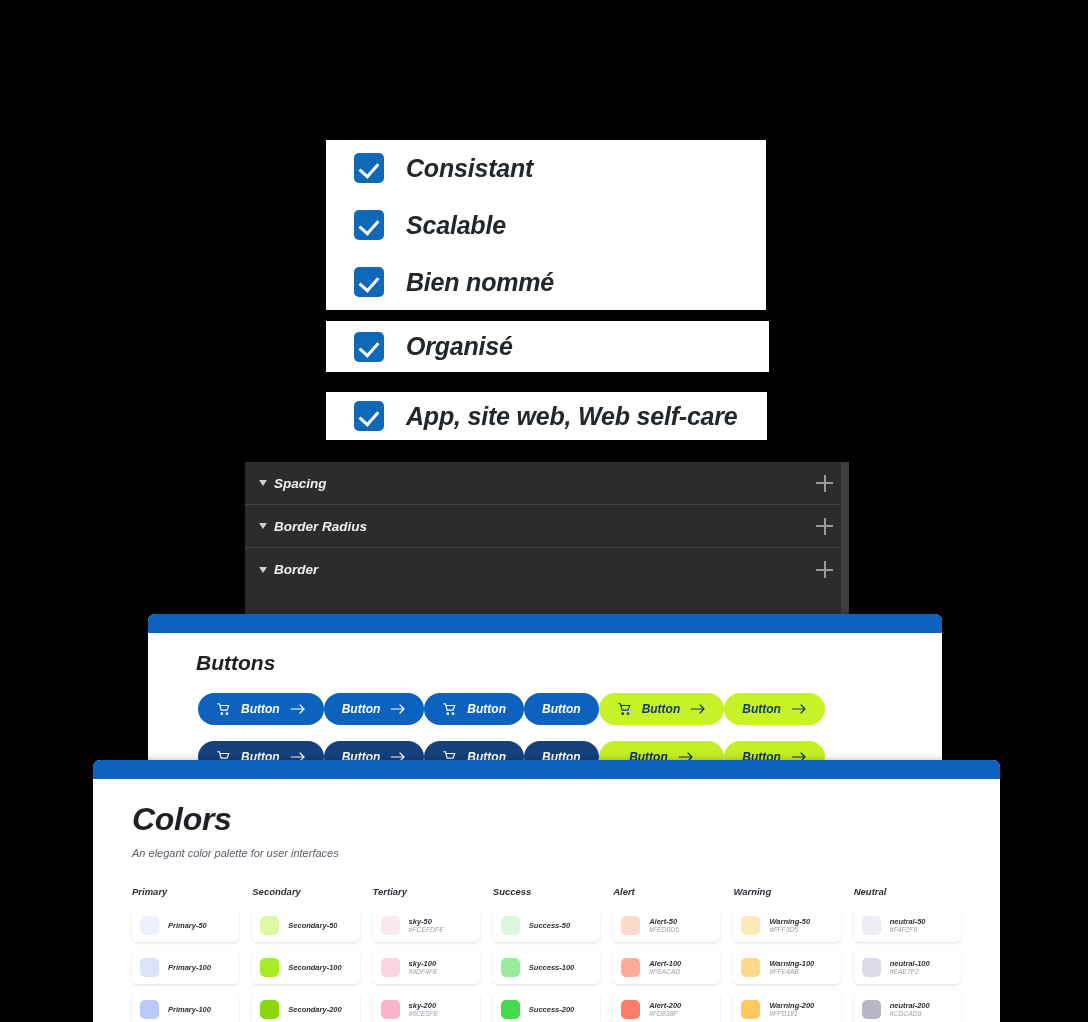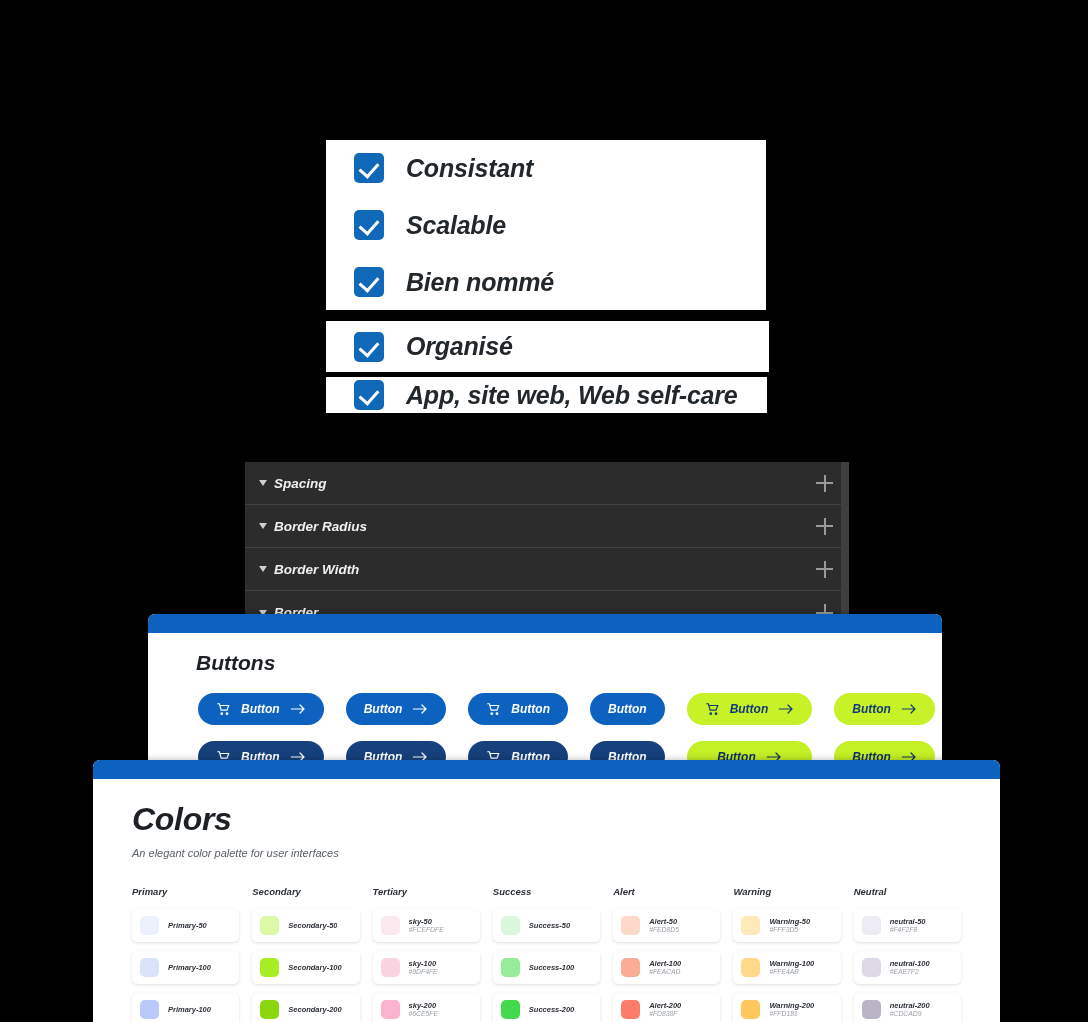--- a/index.html
+++ b/index.html
@@ -106,21 +106,20 @@
 
   
   #buttons-panel { left: 148px; top: 614px; width: 794px; height: 156px; }
   #buttons-panel .panel-bar { background: #0d62c0; }
   .section-title {
     font-size: 21px; font-weight: 700; color: #1d2125;
     padding: 18px 0 0 48px;
   }
   .btn-grid {
     display: flex;
-    gap: 22px;
     padding: 18px 0 0 50px;
   }
   .btn-col { display: flex; flex-direction: column; gap: 16px; }
   .btn {
     height: 32px;
     border-radius: 16px;
     display: flex;
     align-items: center;
     justify-content: center;
     gap: 10px;
@@ -185,48 +184,41 @@
           <span class="check-label">Bien nommé</span>
         </div>
       </div>
     </div>
 
     <div class="check-card check-row" style="left:326px; top:321px; width:443px; height:51px;">
       <span class="cbox"></span>
       <span class="check-label">Organisé</span>
     </div>
 
-    <div class="check-card check-row" style="left:326px; top:377px; width:441px; height:36px;">
+    <div class="check-card check-row" style="left:326px; top:392px; width:441px; height:48px;">
       <span class="cbox"></span>
       <span class="check-label">App, site web, Web self-care</span>
     </div>
   </div>
 
   <div id="tokens-panel">
     <div class="token-row">
       <span class="token-left">
         <span class="caret"></span>
         <span class="token-label">Spacing</span>
       </span>
       <span class="plus"></span>
     </div>
     <div class="token-row">
       <span class="token-left">
         <span class="caret"></span>
         <span class="token-label">Border Radius</span>
       </span>
       <span class="plus"></span>
     </div>
-    <div class="token-row">
-      <span class="token-left">
-        <span class="caret"></span>
-        <span class="token-label">Border Width</span>
-      </span>
-      <span class="plus"></span>
-    </div>
     <div class="token-row" style="border-bottom:none;">
       <span class="token-left">
         <span class="caret"></span>
         <span class="token-label">Border</span>
       </span>
       <span class="plus"></span>
     </div>
     <div id="tokens-scroll"></div>
   </div>
 

